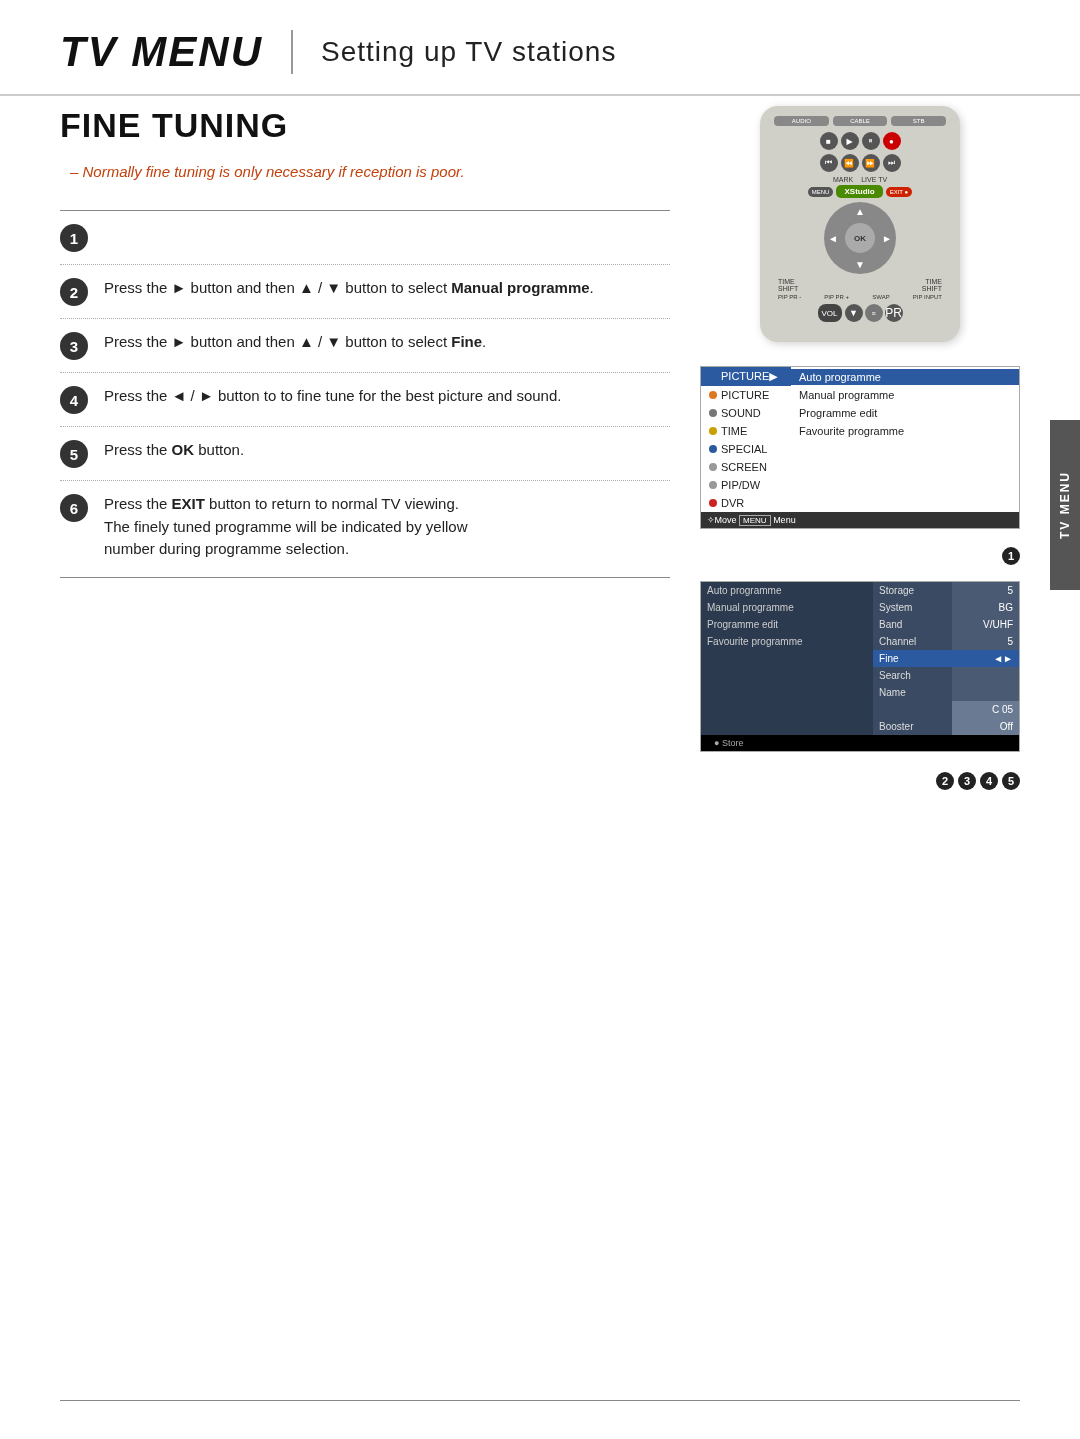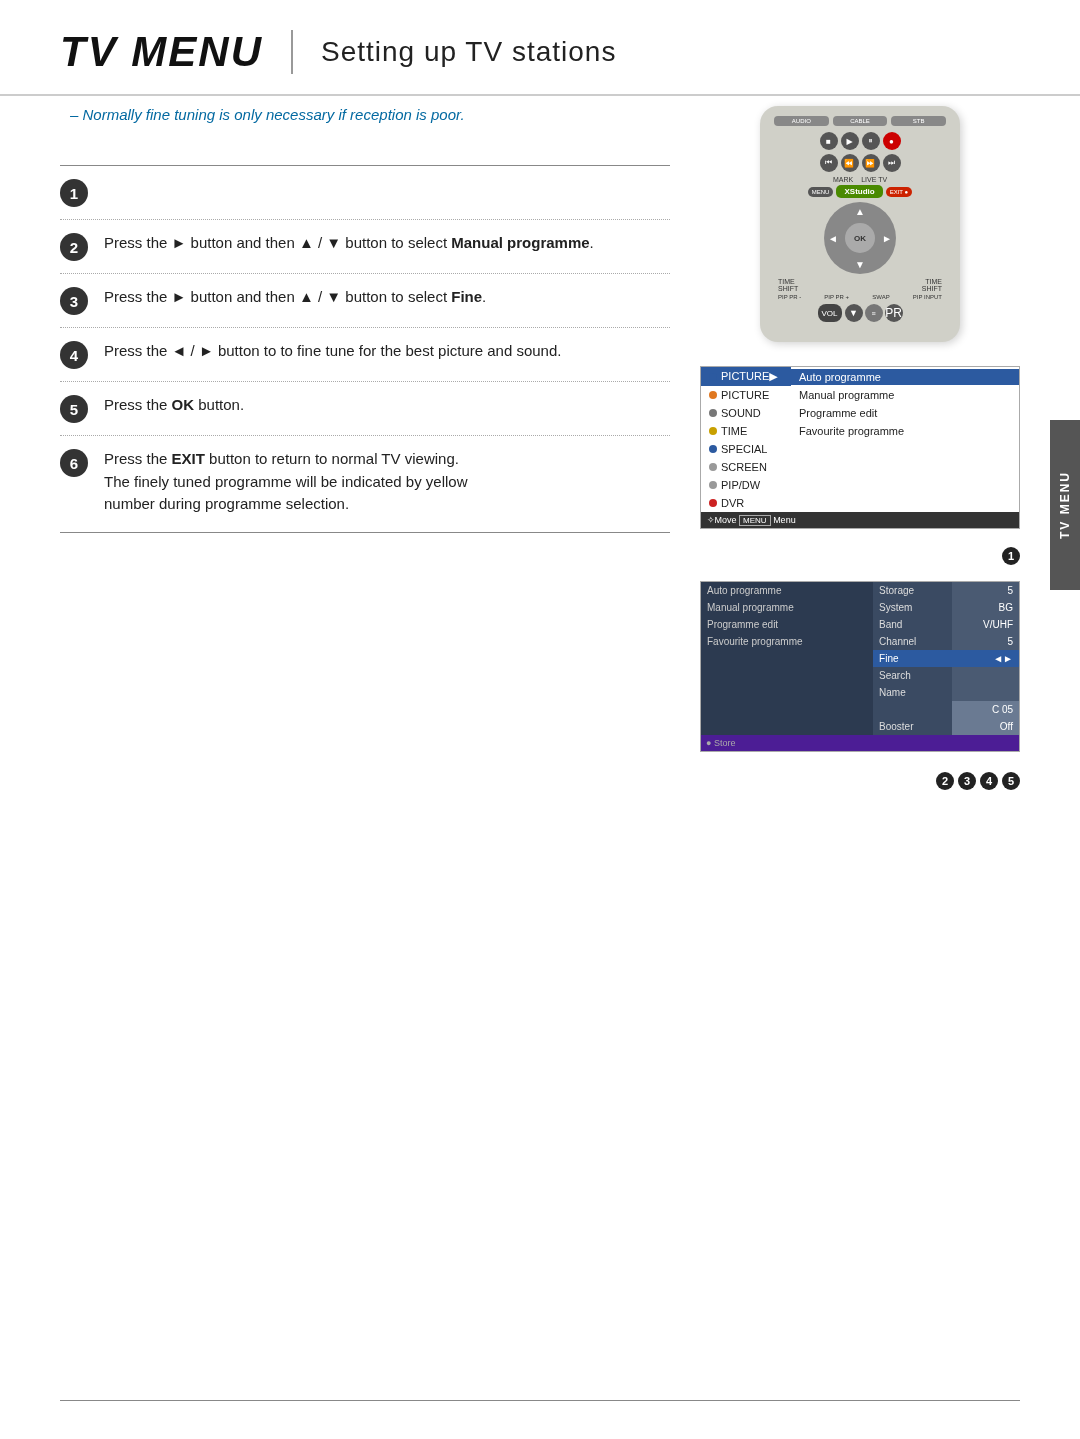--- a/index.html
+++ b/index.html
@@ -79,22 +79,22 @@
       font-size: 34px;
       font-weight: 900;
       color: #111;
       margin-bottom: 18px;
       letter-spacing: 1px;
     }
 
     .fine-tuning-note {
       font-size: 15px;
       font-style: italic;
-      color: #0369a1;
-      margin-bottom: 42px;
+      color: #c2410c;
+      margin-bottom: 30px;
       padding-left: 10px;
     }
 
     
     .steps-section {
       margin-top: 10px;
     }
 
     .step-divider-top {
       border: none;
@@ -357,24 +357,24 @@
       text-align: right;
       white-space: nowrap;
     }
 
     .menu2-right.highlight {
       background: #2c5aa0;
       color: #fff;
     }
 
     .menu2-footer {
-      background: #4c1d95;
+      background: #000000;
       color: #aaa;
       font-size: 9px;
-      padding: 3px 5px;
+      padding: 3px 13px;
     }
 
     .circle-nums-row {
       display: flex;
       gap: 4px;
       padding: 4px 0 2px 0;
       justify-content: flex-end;
     }
 
     
@@ -411,20 +411,21 @@
 </div>
 
 <div class="side-tab">
   <span>TV MENU</span>
 </div>
 
 <div class="main-layout">
 
   <div class="left-content">
 
+    <div class="section-title">FINE TUNING</div>
     <div class="fine-tuning-note">–  Normally fine tuning is only necessary if reception is poor.</div>
 
     <div class="steps-section">
       <hr class="step-divider-top">
 
       <div class="step-item">
         <div class="step-number">1</div>
       </div>
 
       <div class="step-item">

